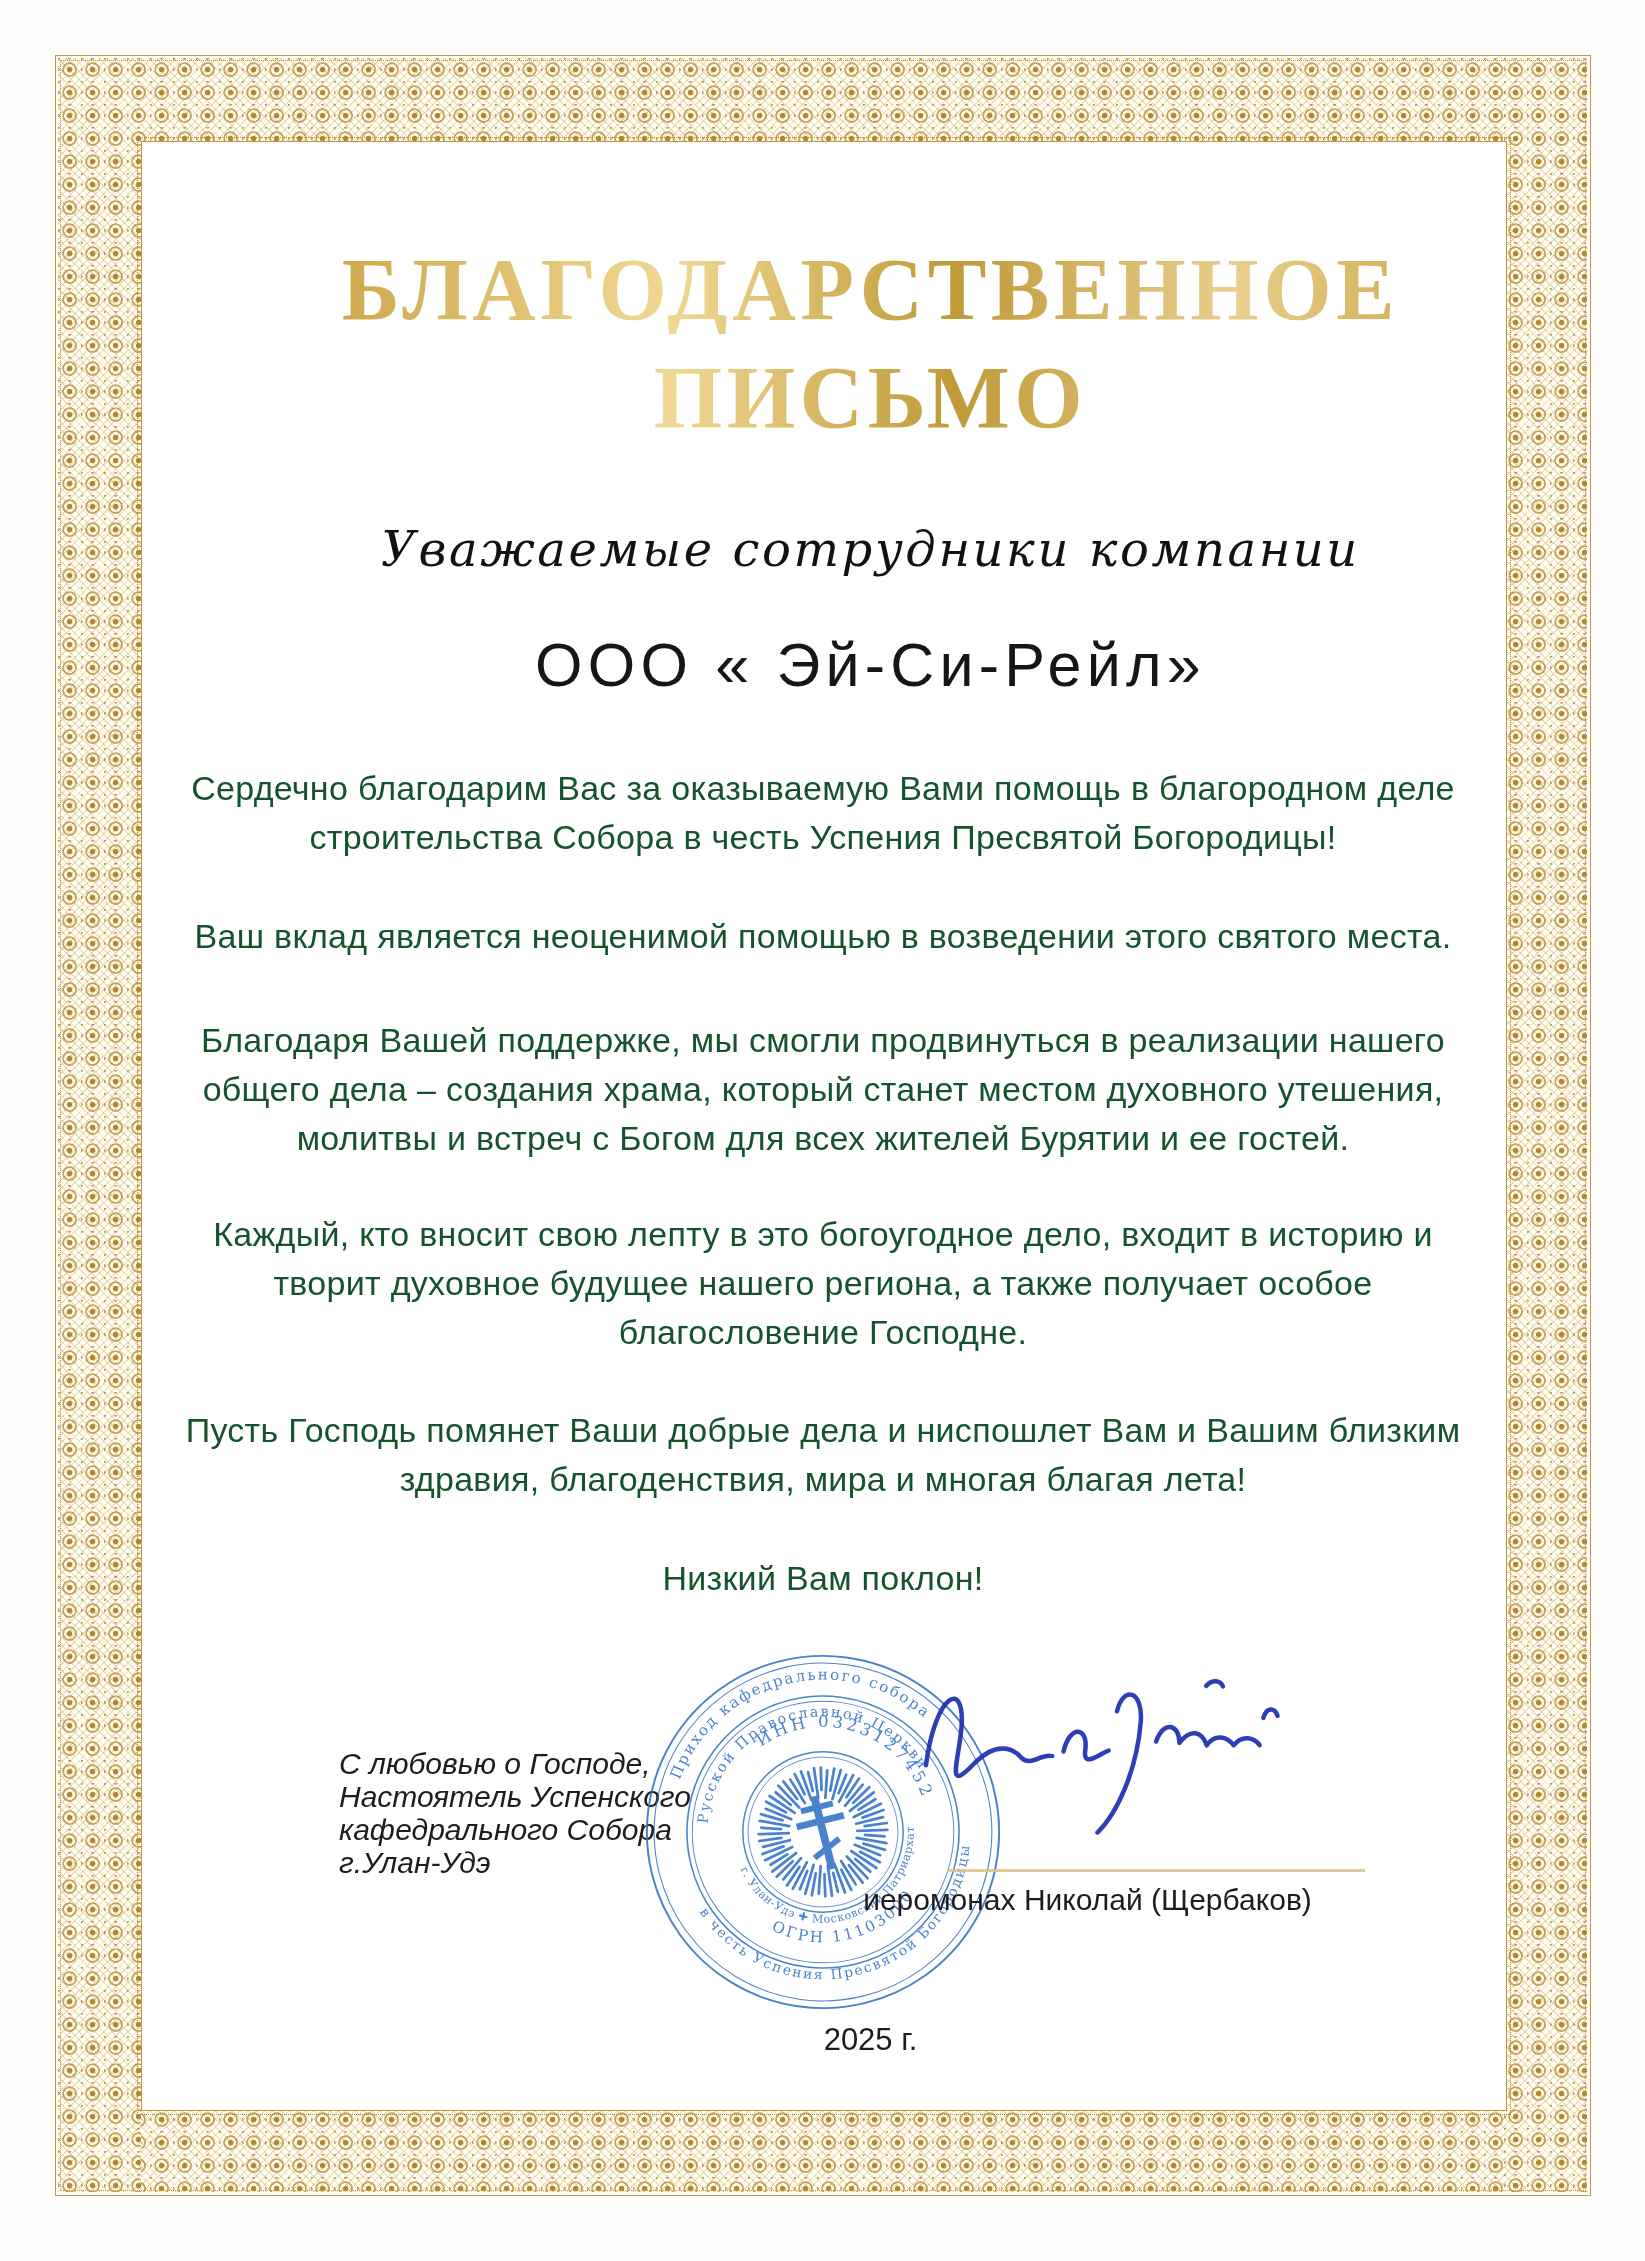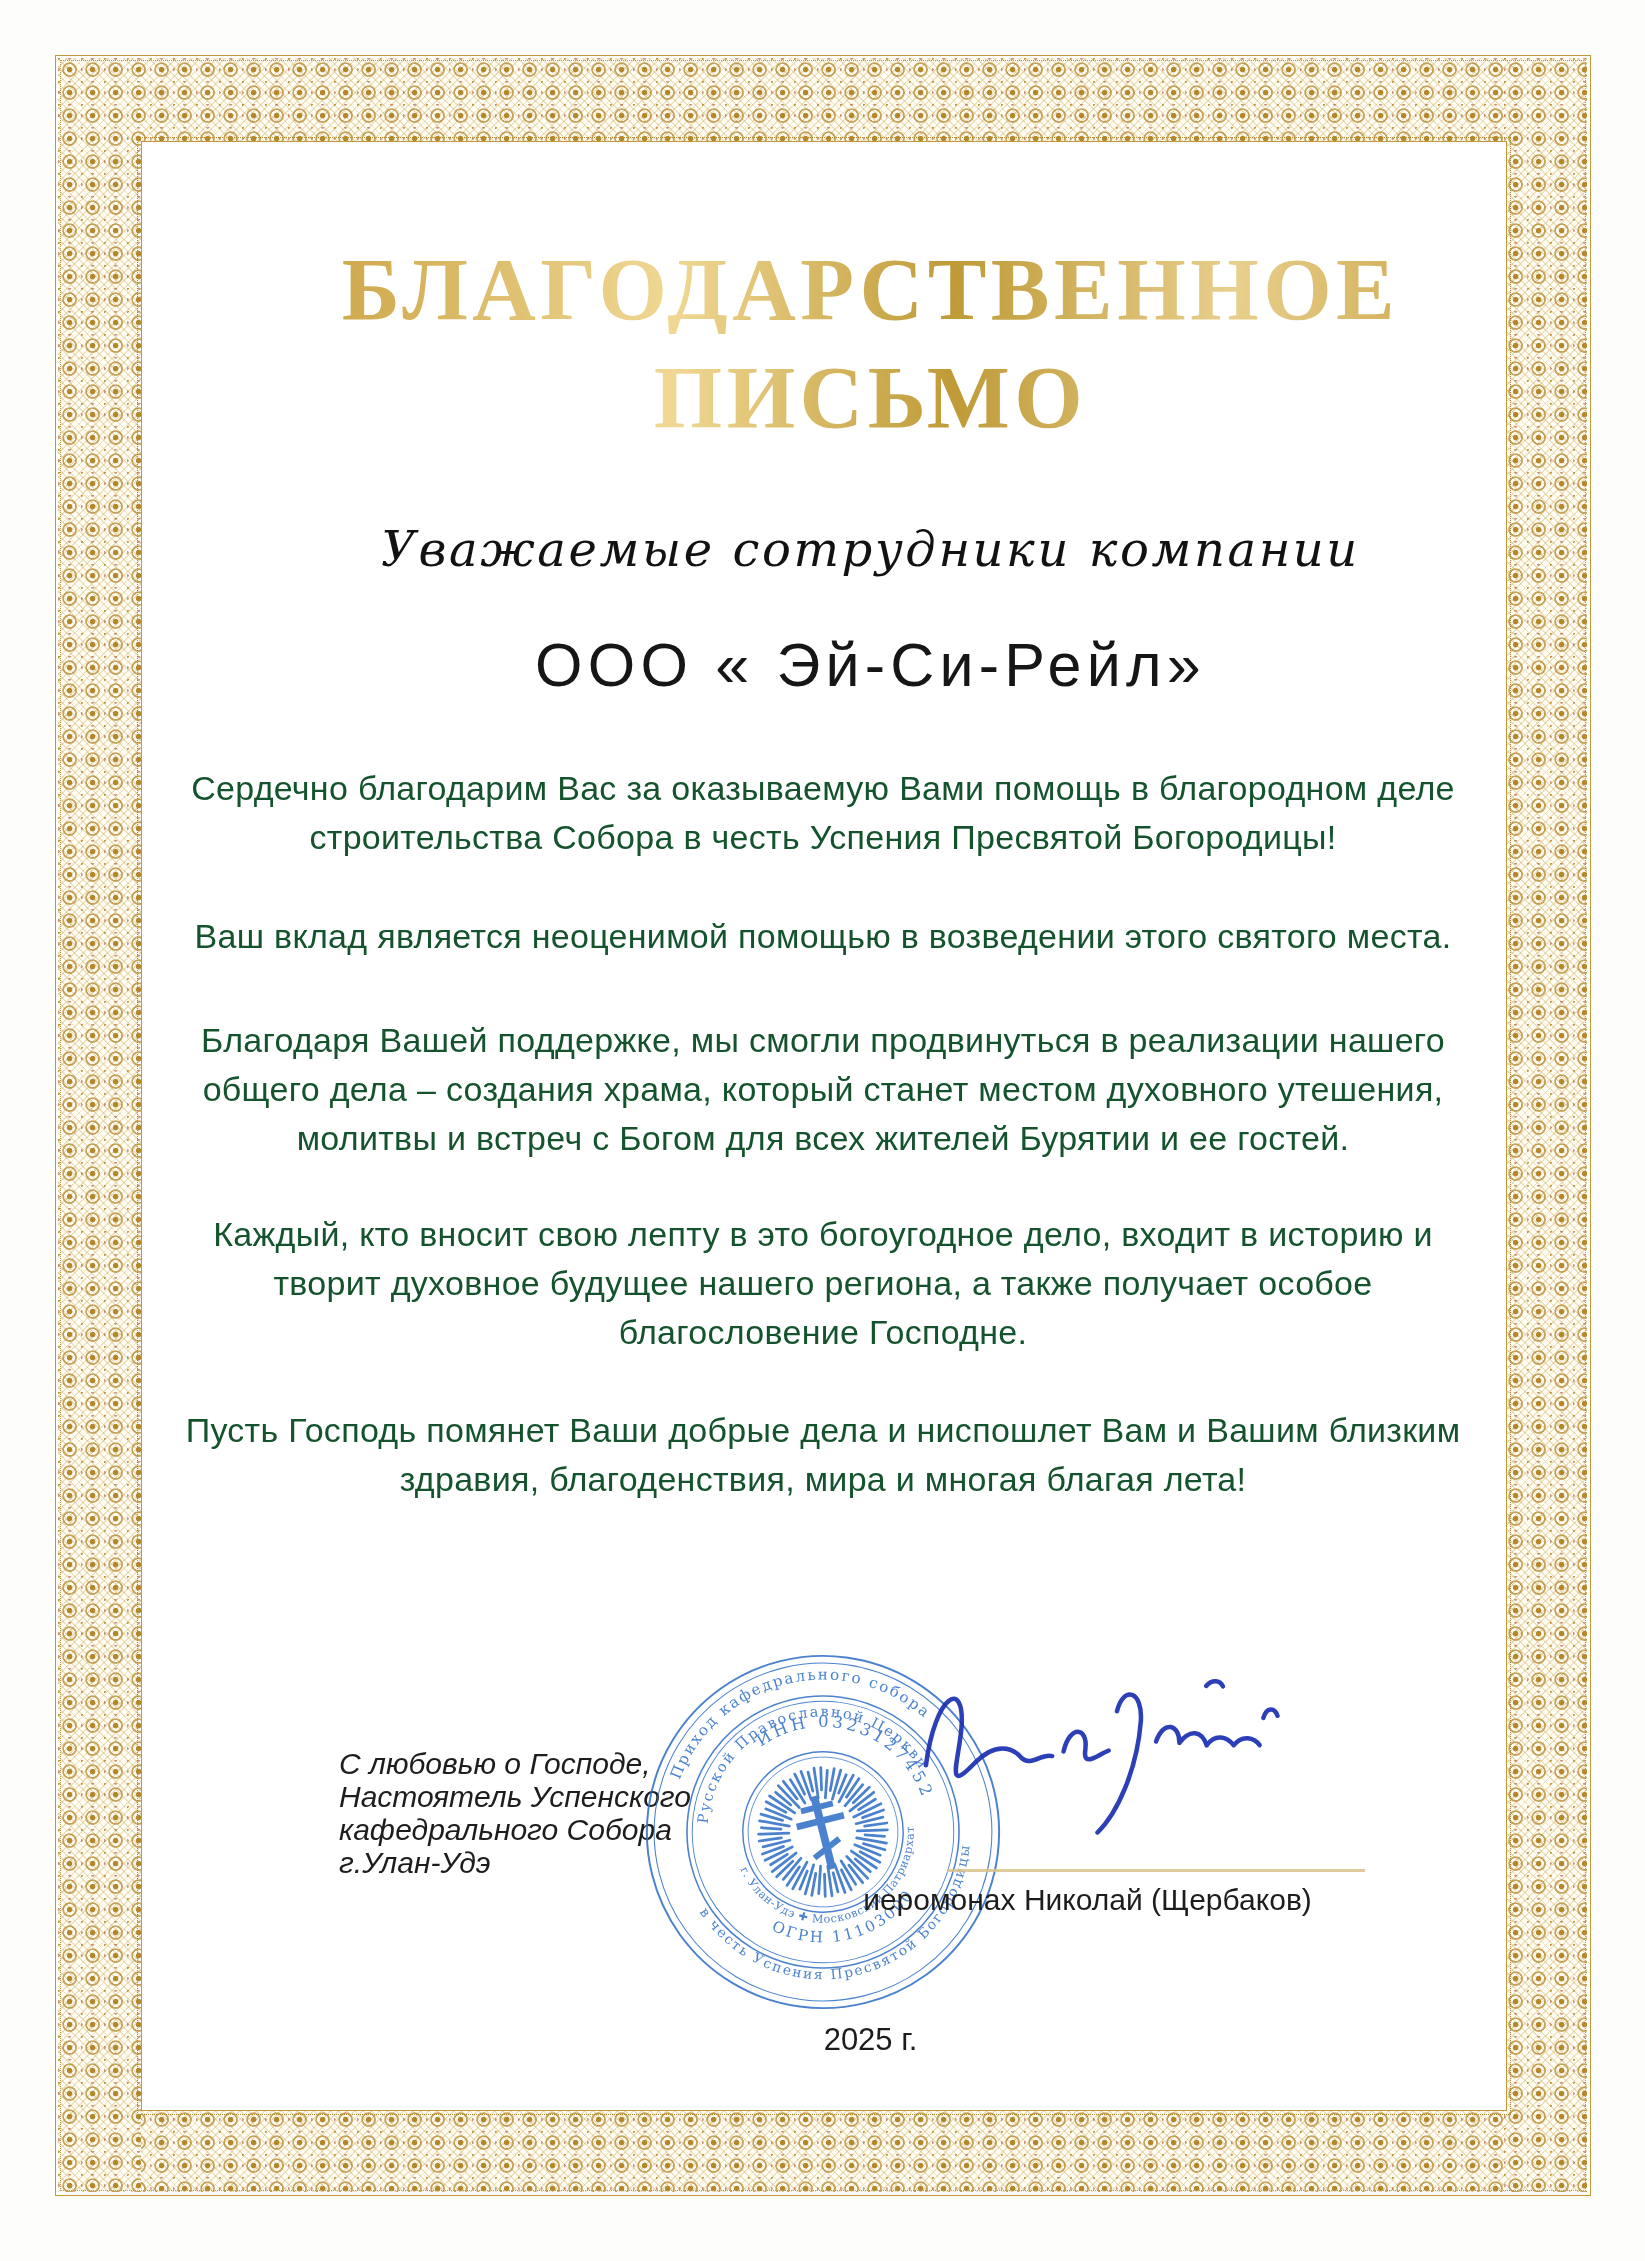--- a/index.html
+++ b/index.html
@@ -64,20 +64,21 @@
   <div class="abs title title1">БЛАГОДАРСТВЕННОЕ</div>
   <div class="abs title title2">ПИСЬМО</div>
   <div class="abs salutation">Уважаемые сотрудники компании</div>
   <div class="abs company">ООО « Эй-Си-Рейл»</div>
 
   <p class="para p1">Сердечно благодарим Вас за оказываемую Вами помощь в благородном деле строительства Собора в честь Успения Пресвятой Богородицы!</p>
   <p class="para p2">Ваш вклад является неоценимой помощью в возведении этого святого места.</p>
   <p class="para p3">Благодаря Вашей поддержке, мы смогли продвинуться в реализации нашего общего дела – создания храма, который станет местом духовного утешения, молитвы и встреч с Богом для всех жителей Бурятии и ее гостей.</p>
   <p class="para p4">Каждый, кто вносит свою лепту в это богоугодное дело, входит в историю и творит духовное будущее нашего региона, а также получает особое благословение Господне.</p>
   <p class="para p5">Пусть Господь помянет Ваши добрые дела и ниспошлет Вам и Вашим близким здравия, благоденствия, мира и многая благая лета!</p>
+  <p class="para p6">Низкий Вам поклон!</p>
 
   <div class="closing">
     <div>С любовью о Господе,</div>
     <div>Настоятель Успенского</div>
     <div>кафедрального Собора</div>
     <div>г.Улан-Удэ</div>
   </div>
 
   <svg class="seal" viewBox="0 0 560 560">
     <g transform="rotate(-14 280 280)" opacity="0.86">

